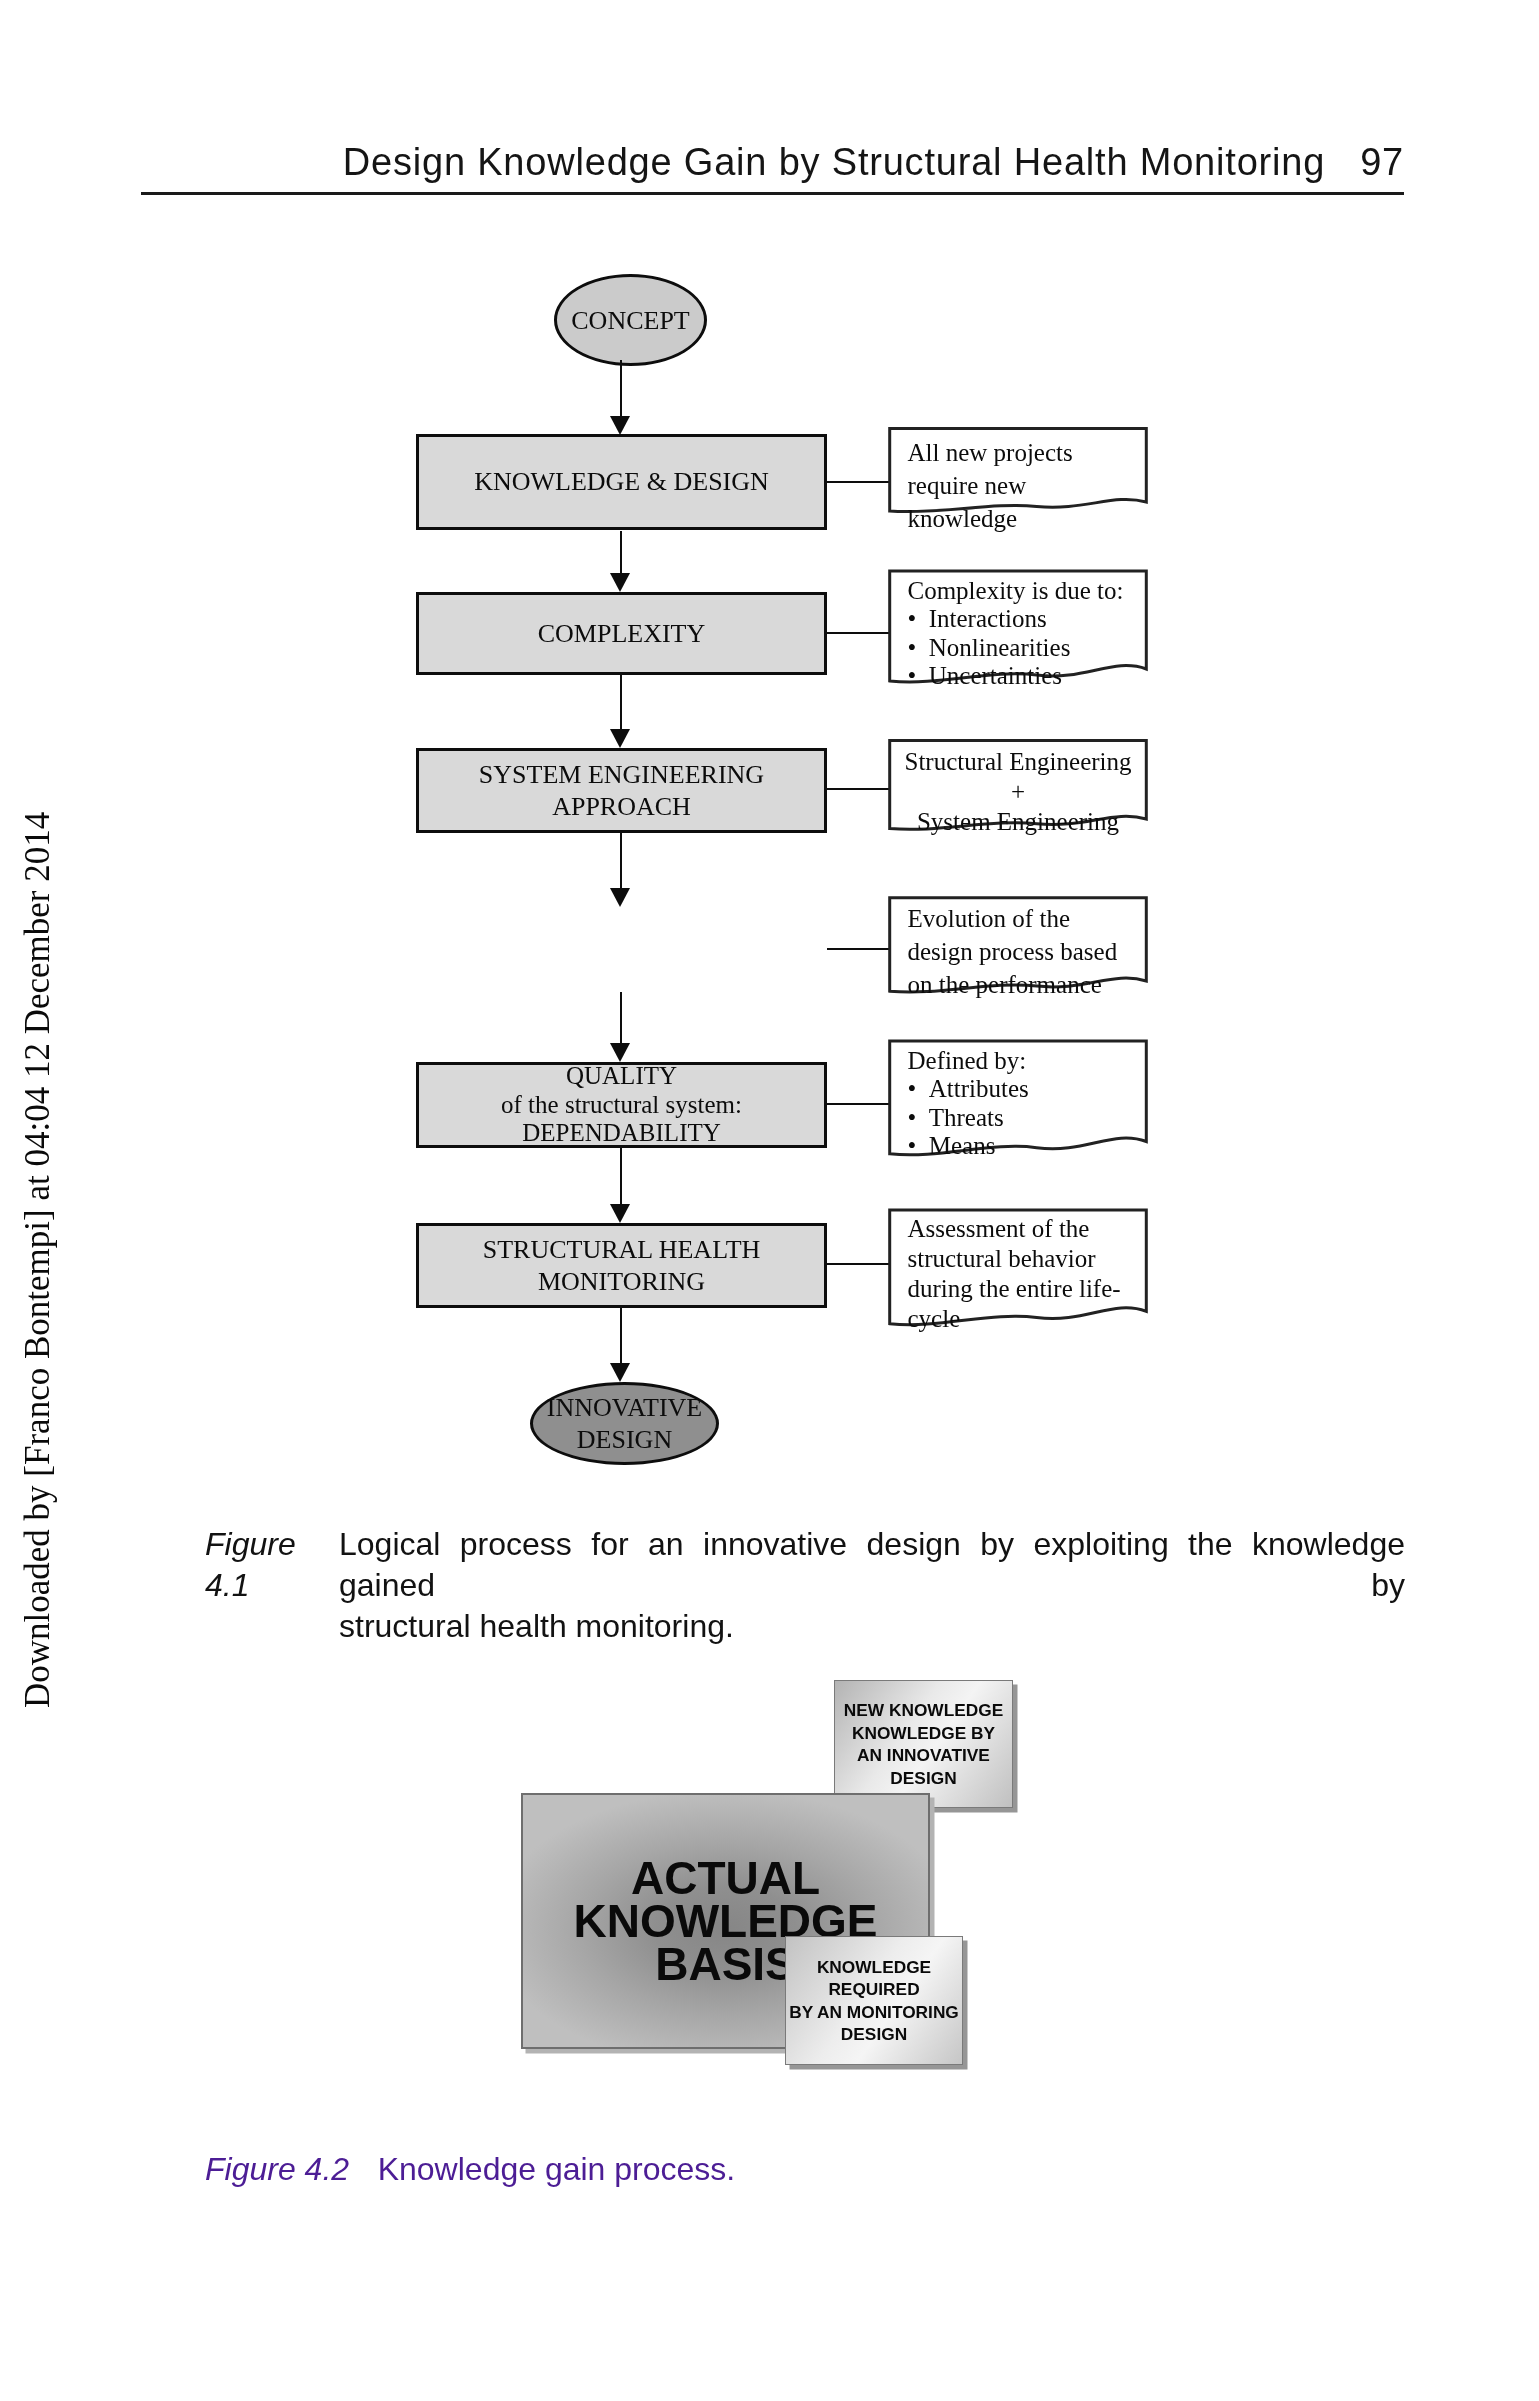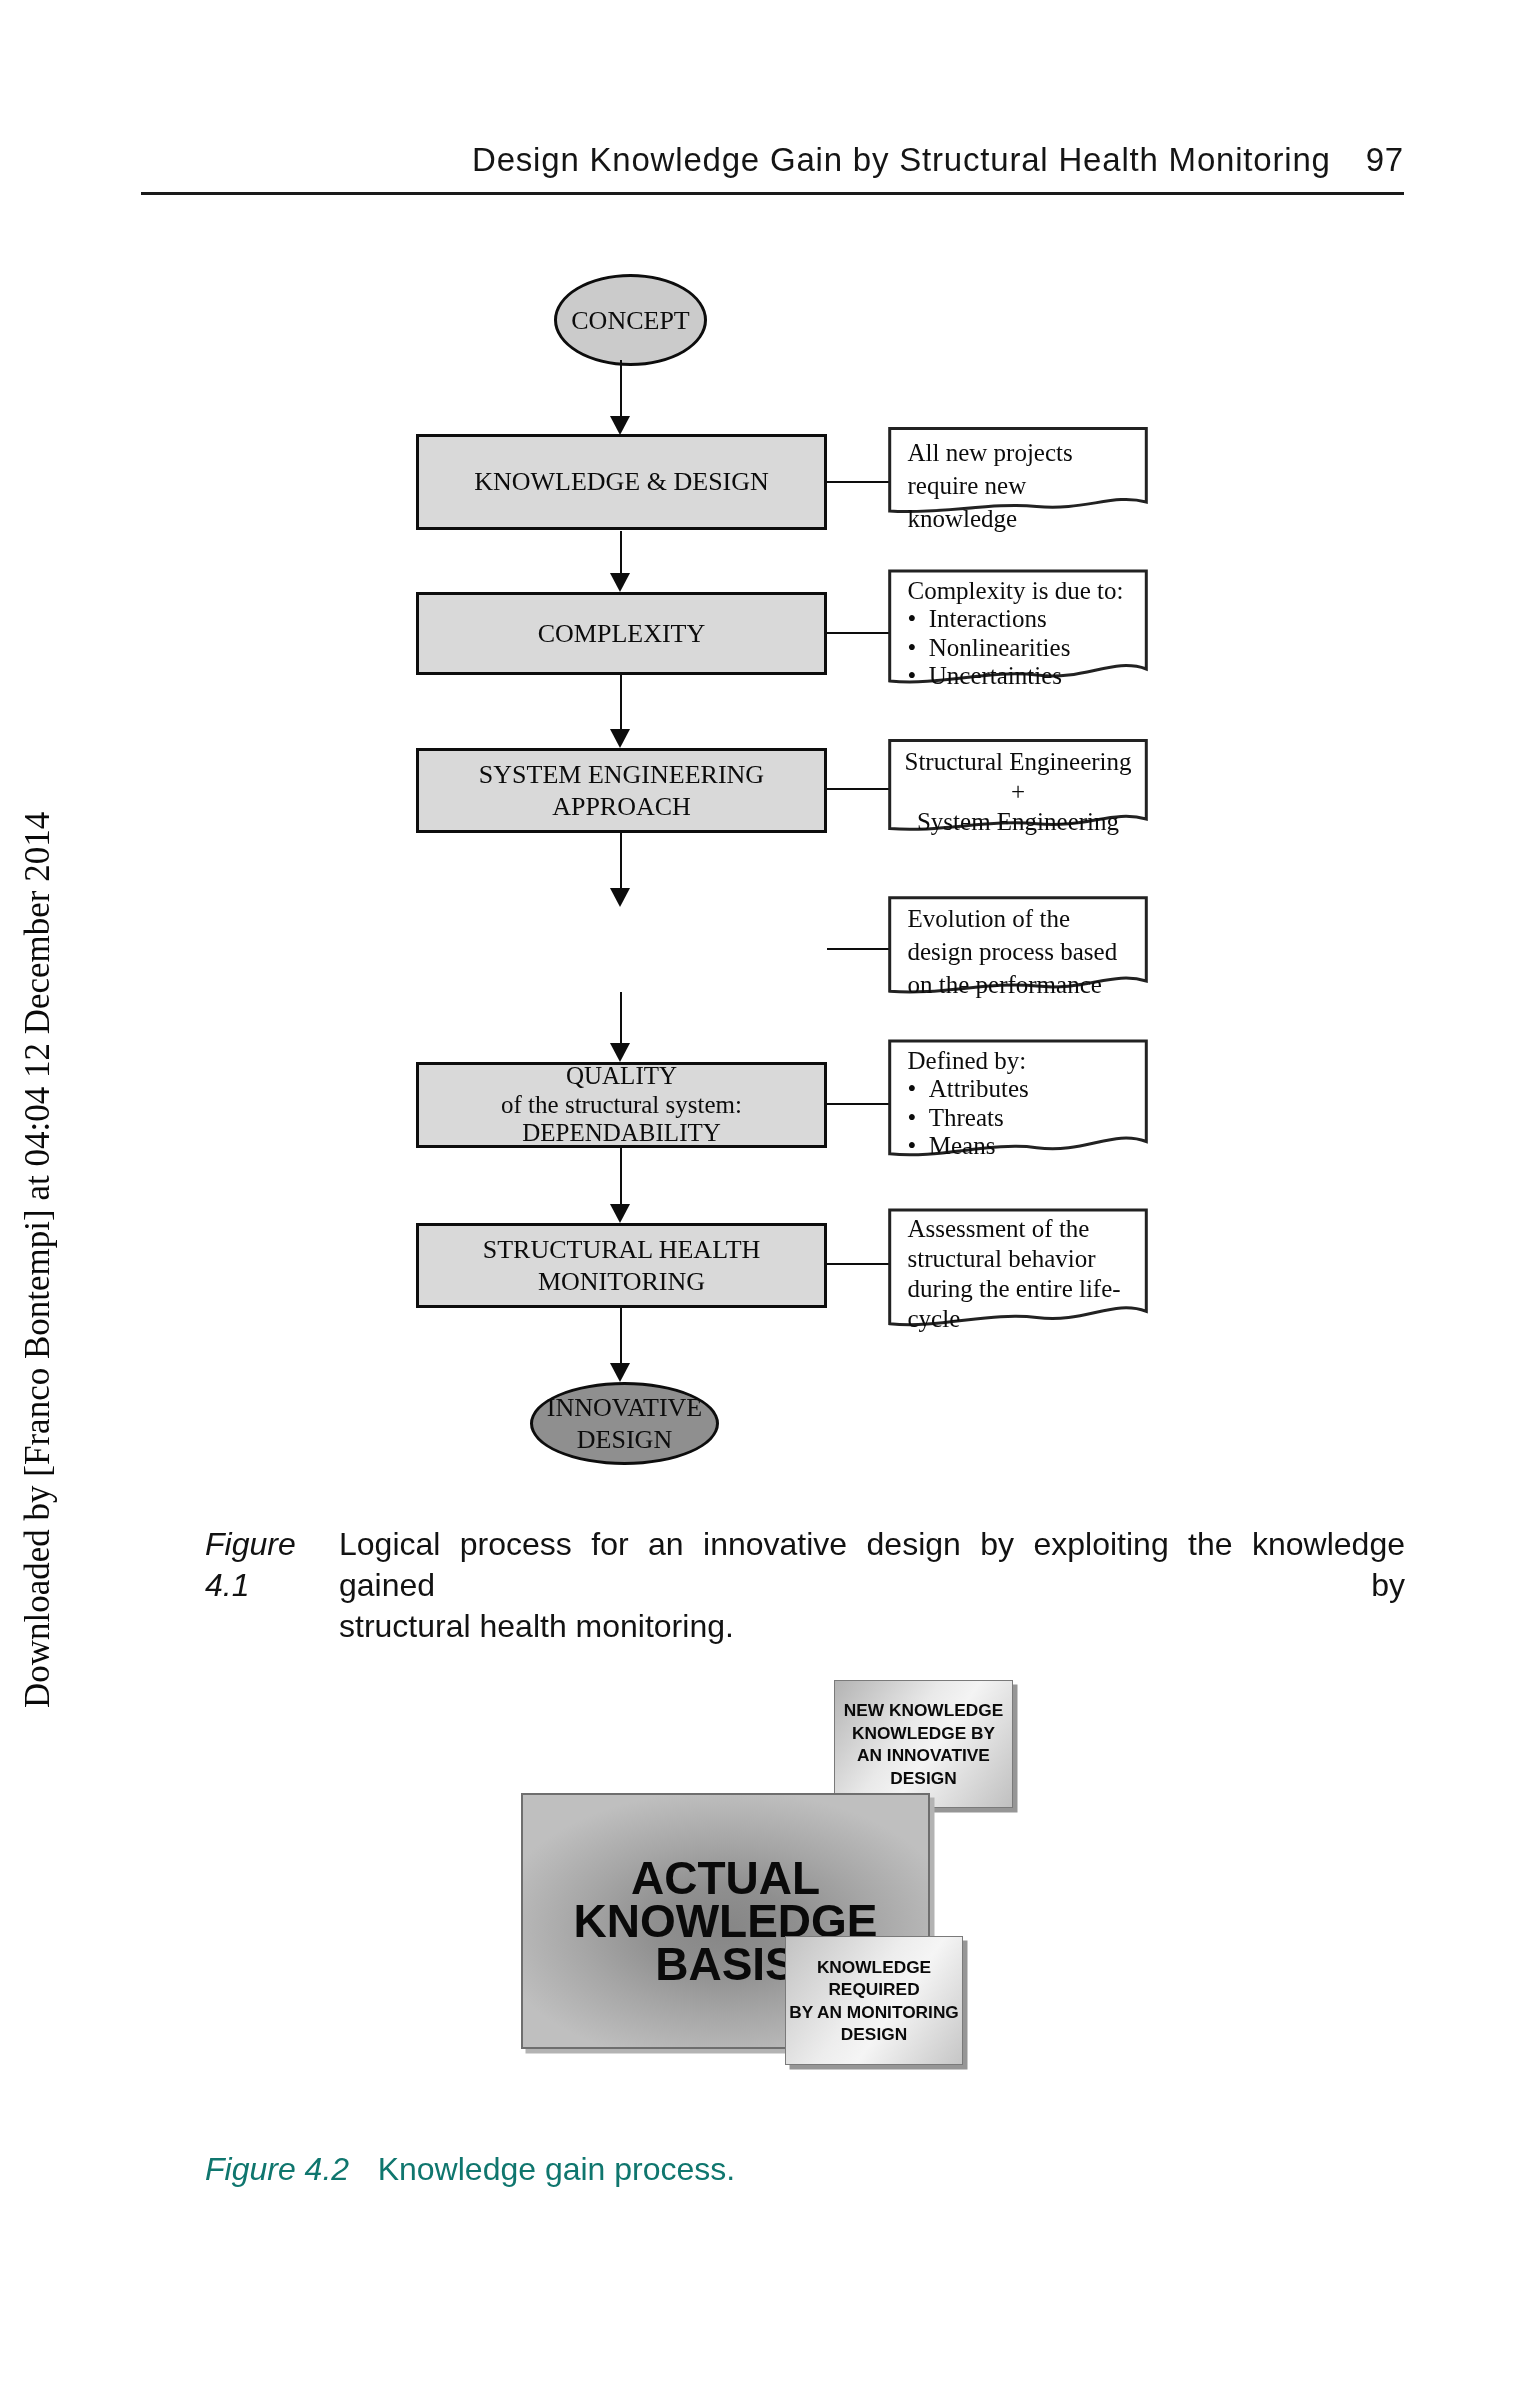--- a/index.html
+++ b/index.html
@@ -1,21 +1,21 @@
 <!DOCTYPE html>
 <html style="font-size:12px"><head>
 <meta charset="utf-8">
 <style>
   html,body{margin:0;padding:0;background:#ffffff;}
   .canvas{position:relative;width:1539px;height:2401px;background:#ffffff;overflow:hidden;
           font-family:"Liberation Sans",sans-serif;color:#111;}
 
   
   .hdr{position:absolute;top:141px;left:141px;width:1263px;display:flex;justify-content:flex-end;
-       align-items:baseline;font-size:33px;letter-spacing:0.8px;color:#151515;}
+       align-items:baseline;font-size:38px;letter-spacing:0.8px;color:#151515;}
   .hdr .pg{margin-left:35px;}
   .hdr-rule{position:absolute;top:192px;left:141px;width:1263px;height:3px;background:#1a1a1a;}
 
   
   .watermark{position:absolute;top:1708px;left:18px;transform:rotate(-90deg);transform-origin:0 0;
              white-space:nowrap;font-family:"Liberation Serif",serif;font-size:35px;color:#0a0a0a;}
 
   
   .ellipse{position:absolute;border:3px solid #0d0d0d;border-radius:50%;display:flex;flex-direction:column;
            justify-content:center;align-items:center;text-align:center;
@@ -39,21 +39,21 @@
   .lh44 .note-line{line-height:33px;}
   .lh40 .note-line{line-height:30px;}
   .lh38 .note-line{line-height:28.6px;}
 
   
   .caption{position:absolute;left:205px;width:1200px;display:grid;grid-template-columns:134px 1fr;
            font-size:32px;color:#121212;line-height:41px;}
   .cap-label{font-style:italic;}
   .cap-line1{text-align:justify;text-align-last:justify;}
   .cap-line2{text-align:left;}
-  .caption-single{position:absolute;left:205px;font-size:32px;color:#0f766e;display:flex;gap:28.6px;}
+  .caption-single{position:absolute;left:205px;font-size:32px;color:#4c1d95;display:flex;gap:28.6px;}
 
   
   .kbox{position:absolute;box-sizing:border-box;display:flex;flex-direction:column;justify-content:center;
         align-items:center;text-align:center;font-weight:bold;color:#0a0a0a;}
   .kbox.small{border:1.5px solid #7a7a7a;font-size:17.3px;line-height:22.5px;box-shadow:4.5px 4.5px 0 #969696;}
   .kbox-new{left:834px;top:1680px;width:179px;height:128px;z-index:1;
             background:linear-gradient(125deg,#b3b3b3 0%,#e9e9e9 40%,#f4f4f4 55%,#c0c0c0 100%);}
   .kbox-big{left:521px;top:1793px;width:409px;height:256px;z-index:2;border:2.3px solid #6e6e6e;
             font-size:46px;line-height:43px;box-shadow:4.5px 4.5px 0 #b3b3b3;
             background:radial-gradient(ellipse 58% 55% at 50% 53%,#868686 0%,#8f8f8f 30%,#a6a6a6 62%,#bfbfbf 100%);}

